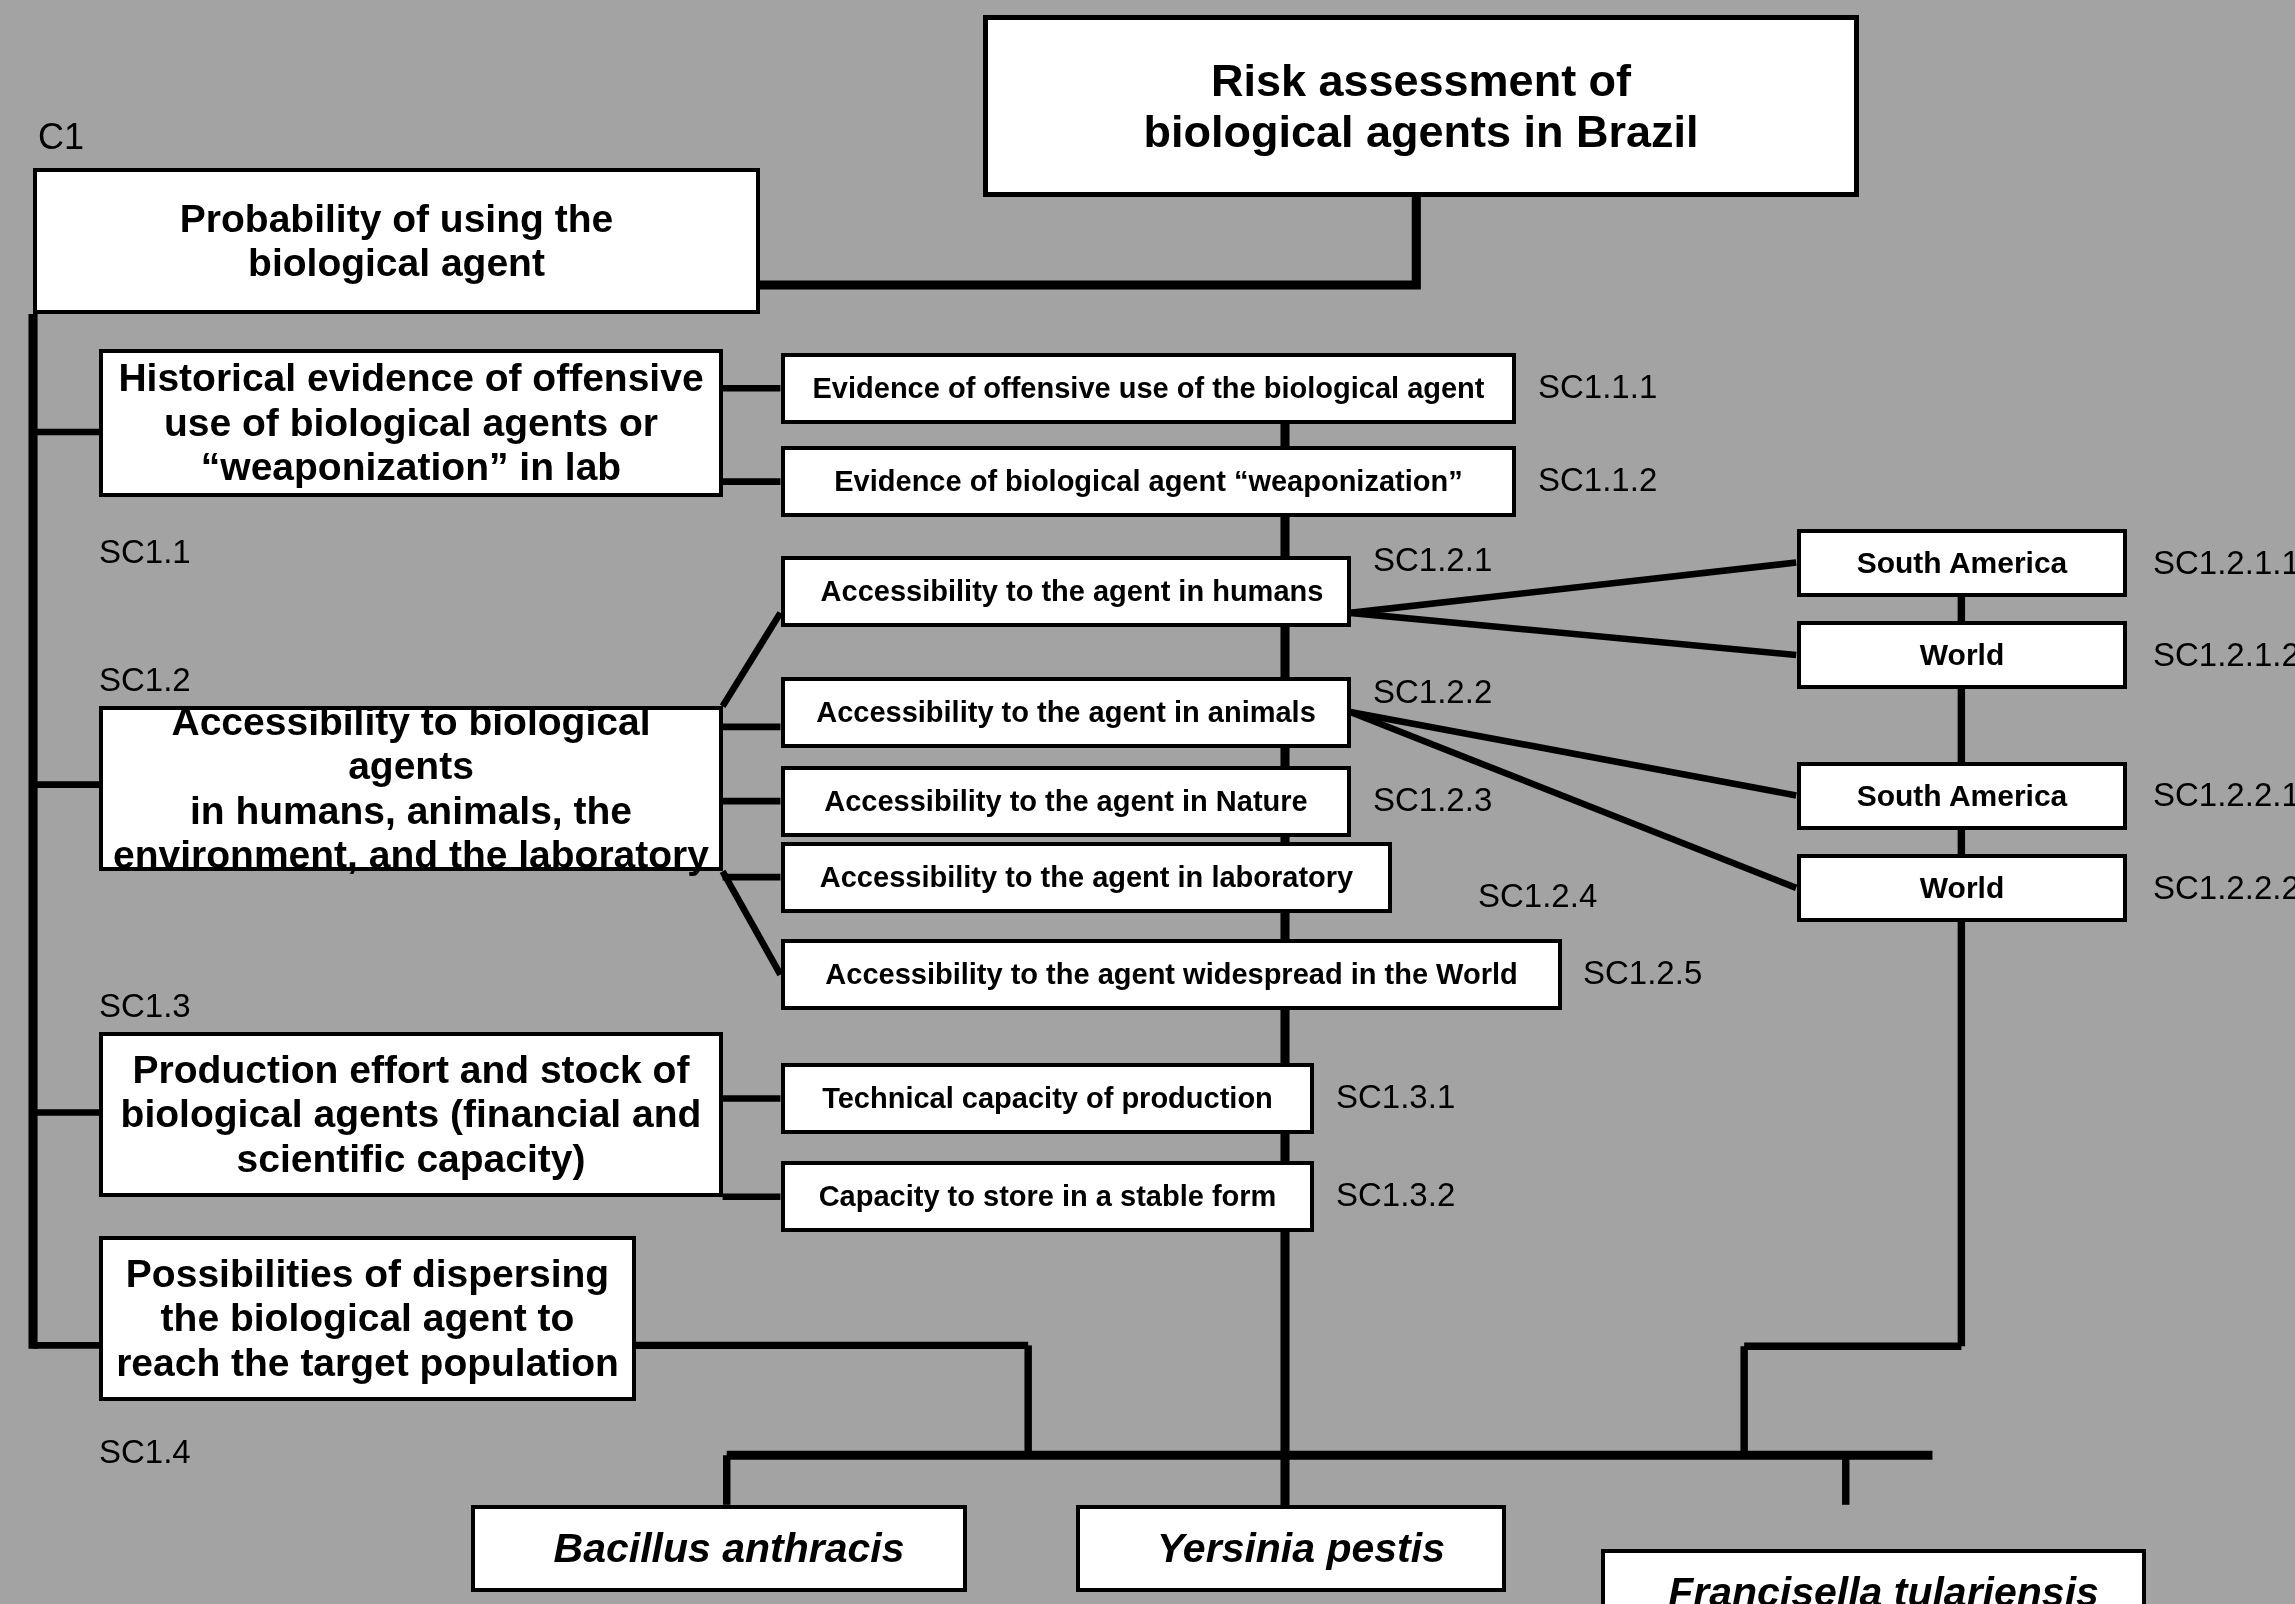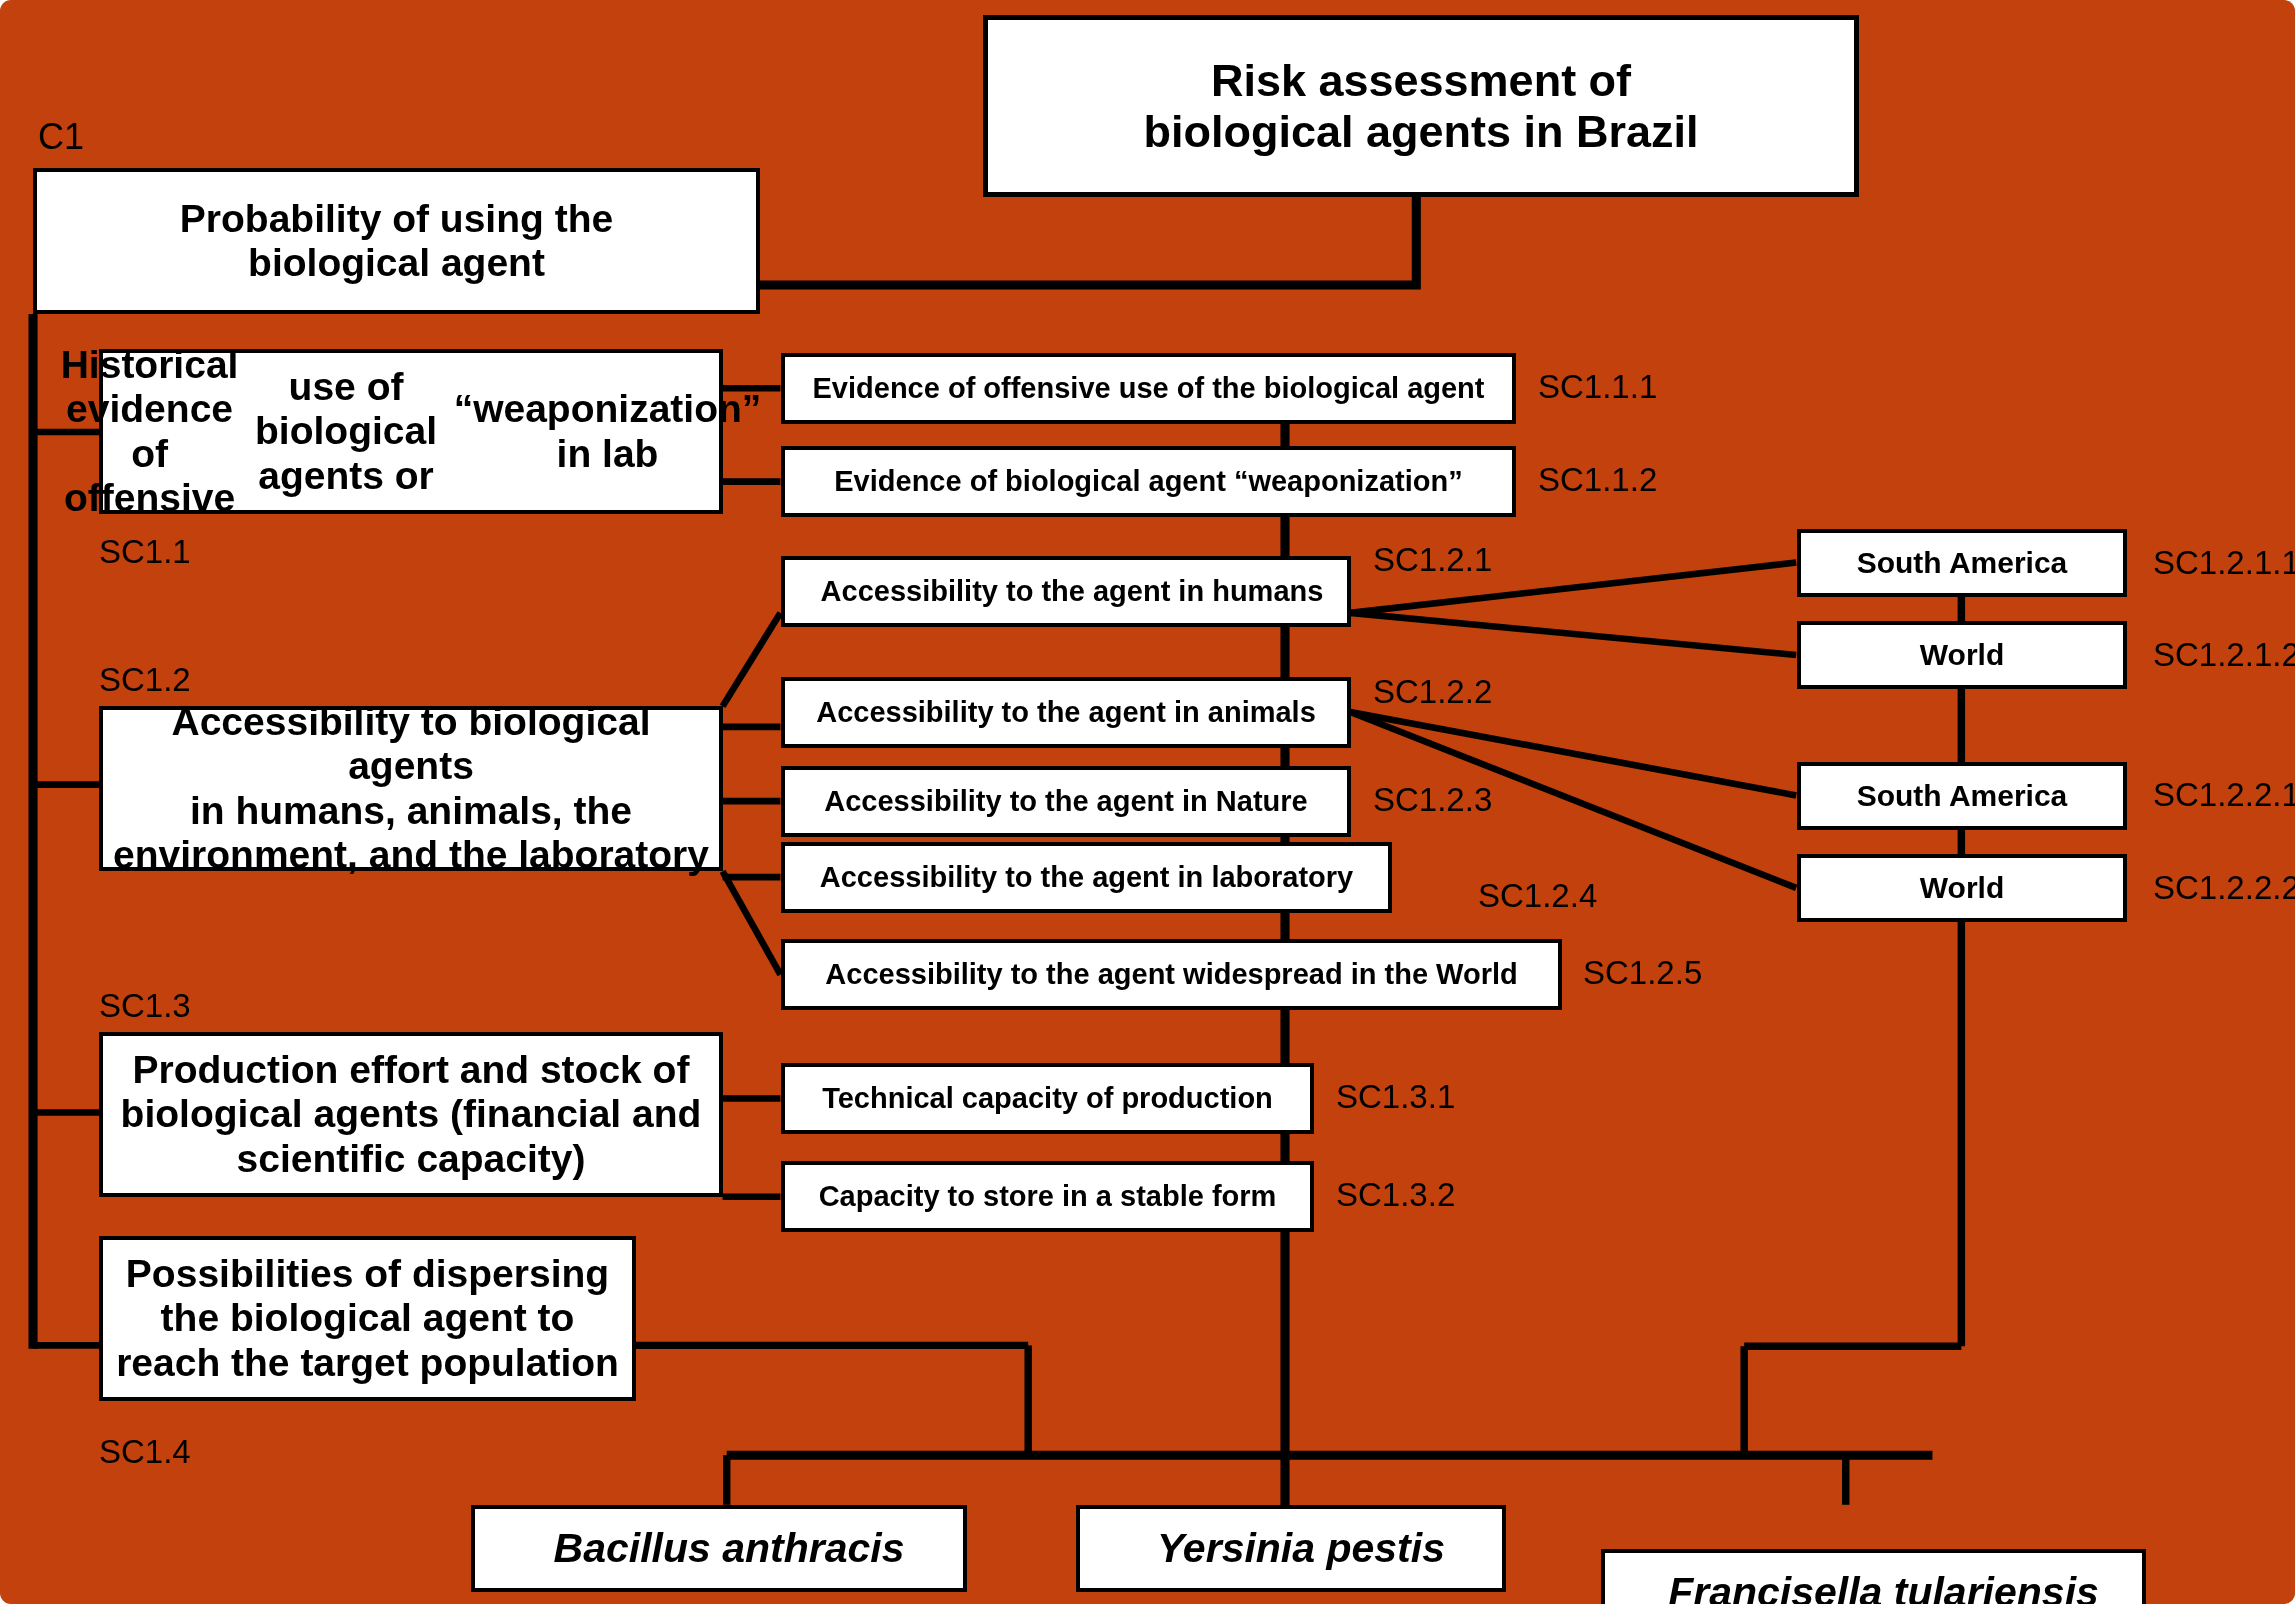--- a/index.html
+++ b/index.html
@@ -2,23 +2,22 @@
 <html style="font-size:13.2px"><head>
 <meta charset="utf-8">
 <title>Risk assessment of biological agents in Brazil</title>
 <style>
   html,body{margin:0;padding:0;background:#ffffff;}
   body{font-family:"Liberation Sans", sans-serif;}
   #stage{
     position:relative;
     width:2295px;
     height:1604px;
-    background:#c2410c;
+    background:#a3a3a3;
     overflow:hidden;
-    border-radius:11px;
   }
   
   .box{
     position:absolute;
     box-sizing:border-box;
     background:#ffffff;
     border:4.1px solid #000;
     display:flex;
     align-items:center;
     justify-content:center;
@@ -118,21 +117,21 @@
     <span>Risk assessment of</span>
     <span>biological agents in Brazil</span>
   </div>
 
   <div class="code big" style="left:38px;top:116px;">C1</div>
   <div class="box lvl1" style="left:33px;top:168px;width:727px;height:146px;flex-direction:column;">
     <span>Probability of using the</span>
     <span>biological agent</span>
   </div>
 
-  <div class="box lvl1" style="left:99px;top:349px;width:624px;height:165px;flex-direction:row;">
+  <div class="box lvl1" style="left:99px;top:349px;width:624px;height:148px;flex-direction:column;">
     <span>Historical evidence of offensive</span>
     <span>use of biological agents or</span>
     <span>“weaponization” in lab</span>
   </div>
   <div class="code" style="left:99px;top:533px;">SC1.1</div>
 
   <div class="code" style="left:99px;top:661px;">SC1.2</div>
   <div class="box lvl1" style="left:99px;top:706px;width:624px;height:165px;flex-direction:column;">
     <span>Accessibility to biological agents</span>
     <span>in humans, animals, the</span>

